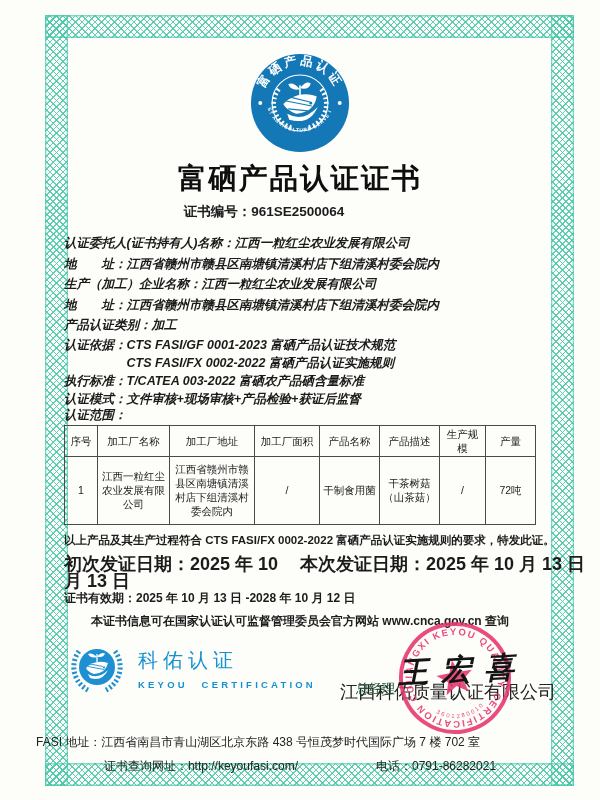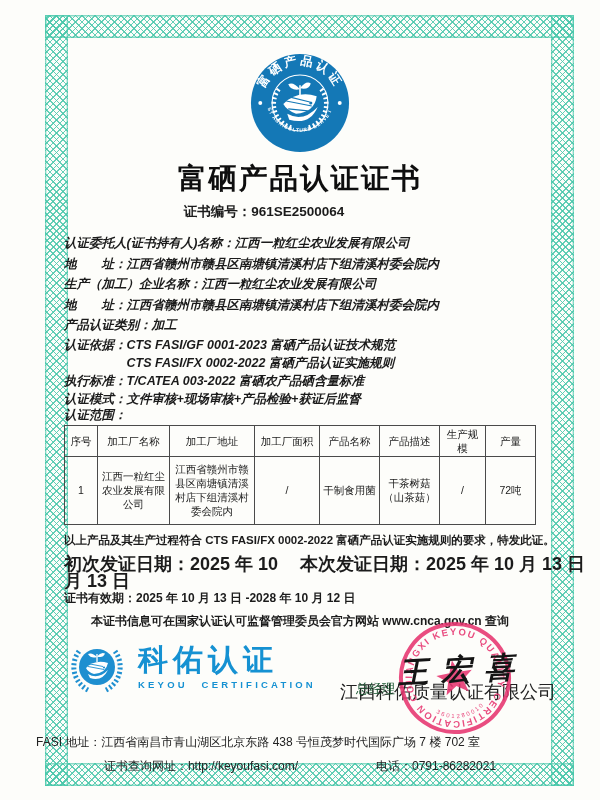--- a/index.html
+++ b/index.html
@@ -55,21 +55,21 @@
 
   .statement{margin:8px 0 0 64px;font-size:11.5px;font-weight:600;}
   .dates{display:flex;margin:8px 0 0 64px;font-size:18px;font-weight:bold;line-height:17px;}
   .dates .half1{width:236px;}
   .validity{margin:0 0 0 64px;font-size:12px;font-weight:bold;line-height:17px;}
   .query-note{margin-top:6px;text-align:center;font-size:12px;font-weight:600;}
 
   .footer{position:relative;margin-top:6px;height:76px;}
   .brand{position:absolute;left:68px;top:2px;display:flex;align-items:center;}
   .brand-text{margin-left:12px;}
-  .brand-cn{font-size:30px;font-weight:bold;color:#1591d2;letter-spacing:5px;line-height:32px;}
+  .brand-cn{font-size:20px;font-weight:normal;color:#1591d2;letter-spacing:5px;line-height:32px;}
   .brand-en{font-size:9.5px;font-weight:bold;color:#1591d2;letter-spacing:3.2px;word-spacing:8px;margin-top:3px;}
   .co-name{position:absolute;left:340px;top:8px;font-size:18px;color:#222;margin-top:36px;}
   .manager{position:absolute;left:356px;top:44px;font-size:13px;color:#14532d;}
   .signature{
     position:absolute;left:398px;top:14px;z-index:5;
     font-family:"DejaVu Serif","Liberation Serif",serif;
     font-style:italic;font-weight:bold;font-size:30px;letter-spacing:13px;
     color:#141414;transform:rotate(-3deg);white-space:nowrap;
   }
   .stamp{position:absolute;left:396px;top:-17px;z-index:4;opacity:.88;}

